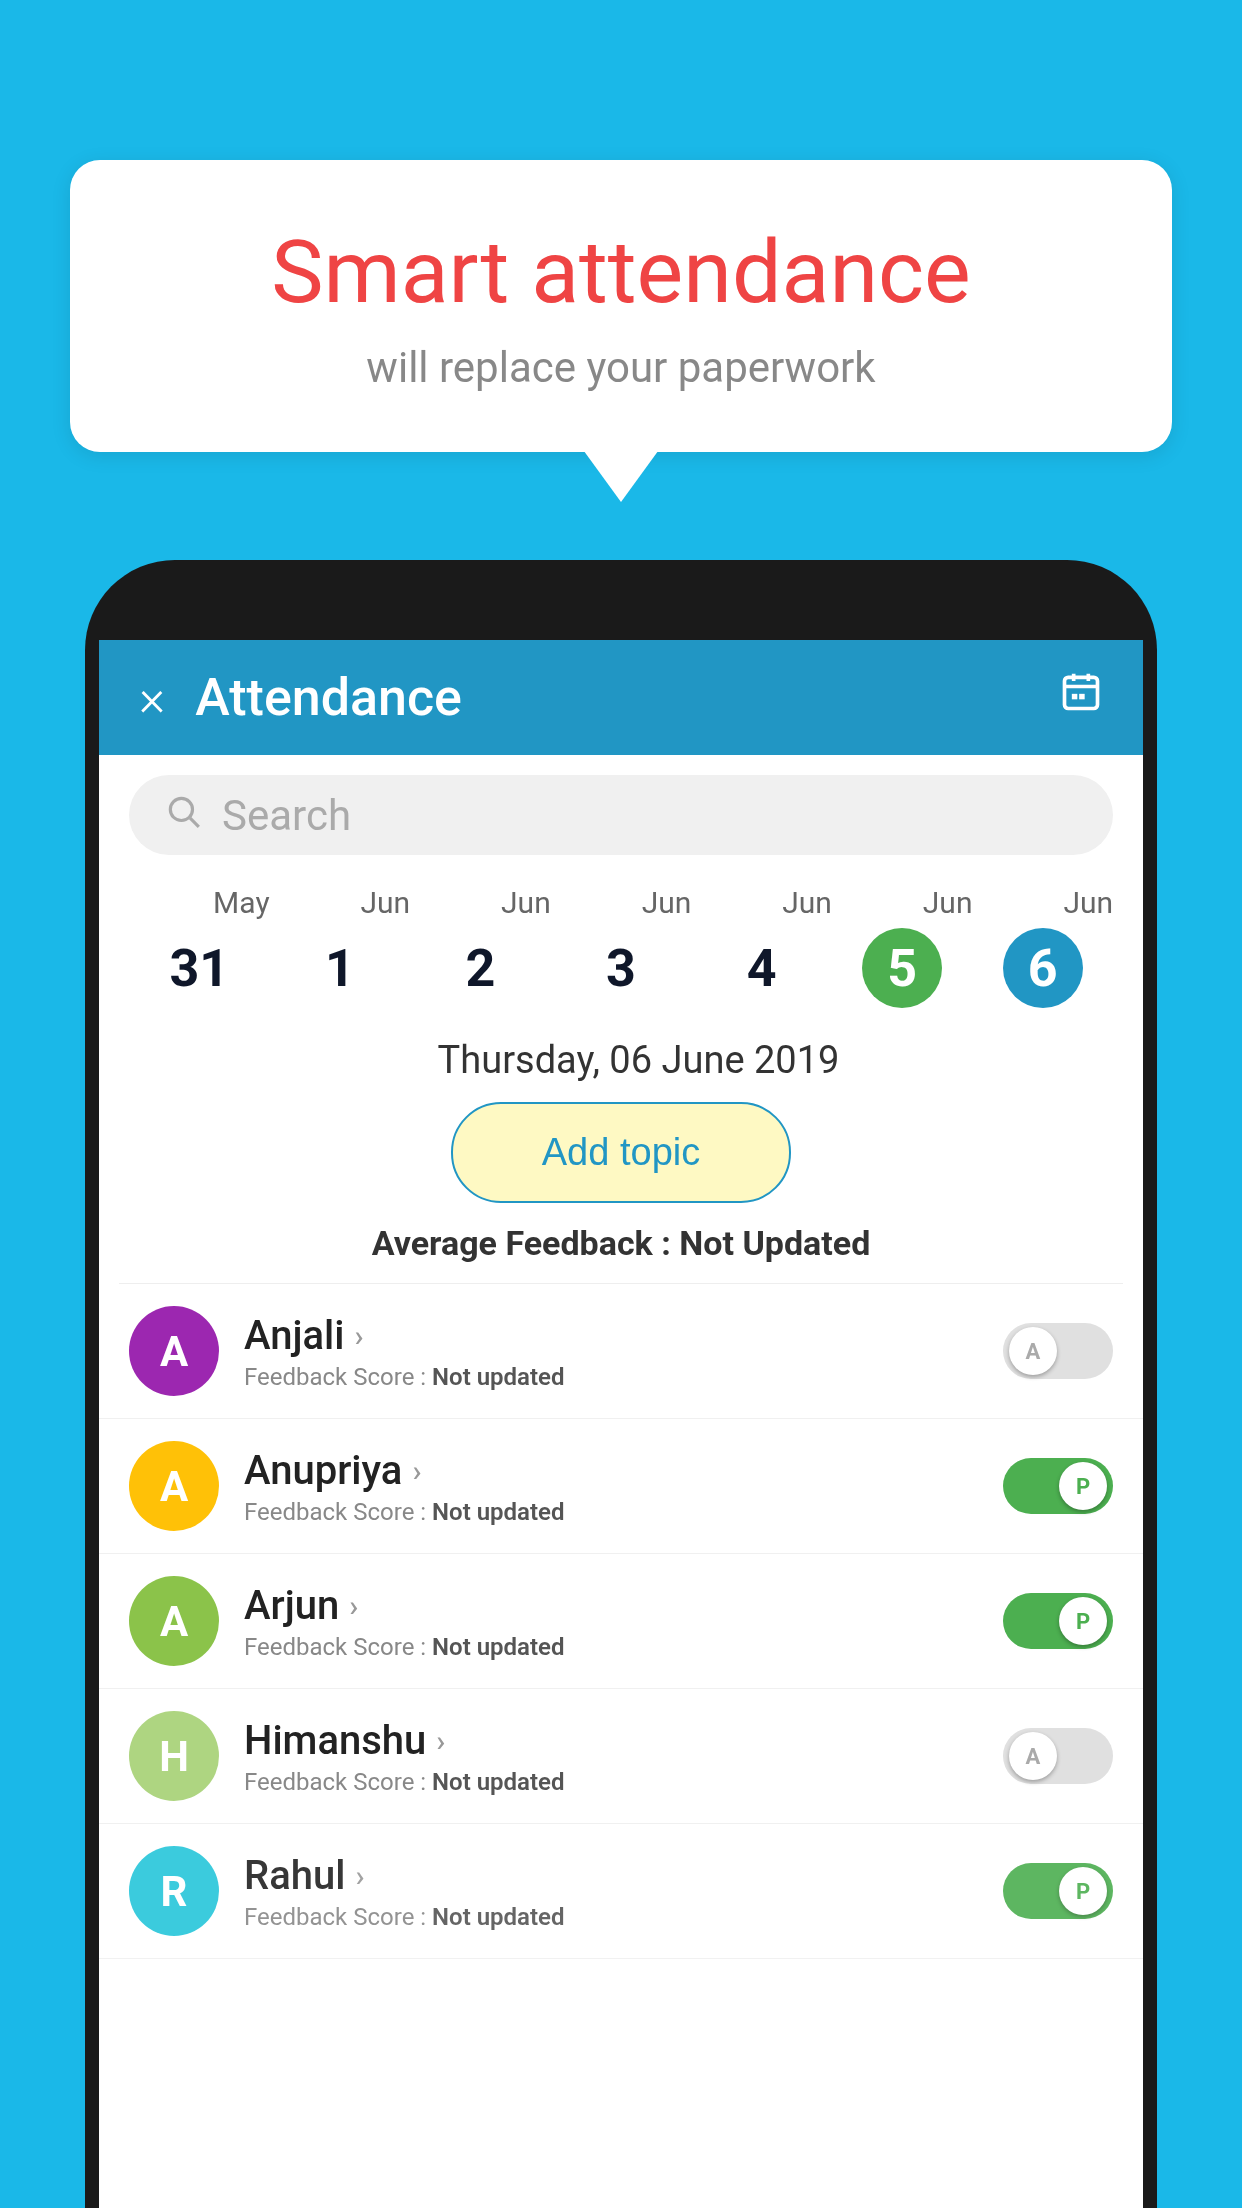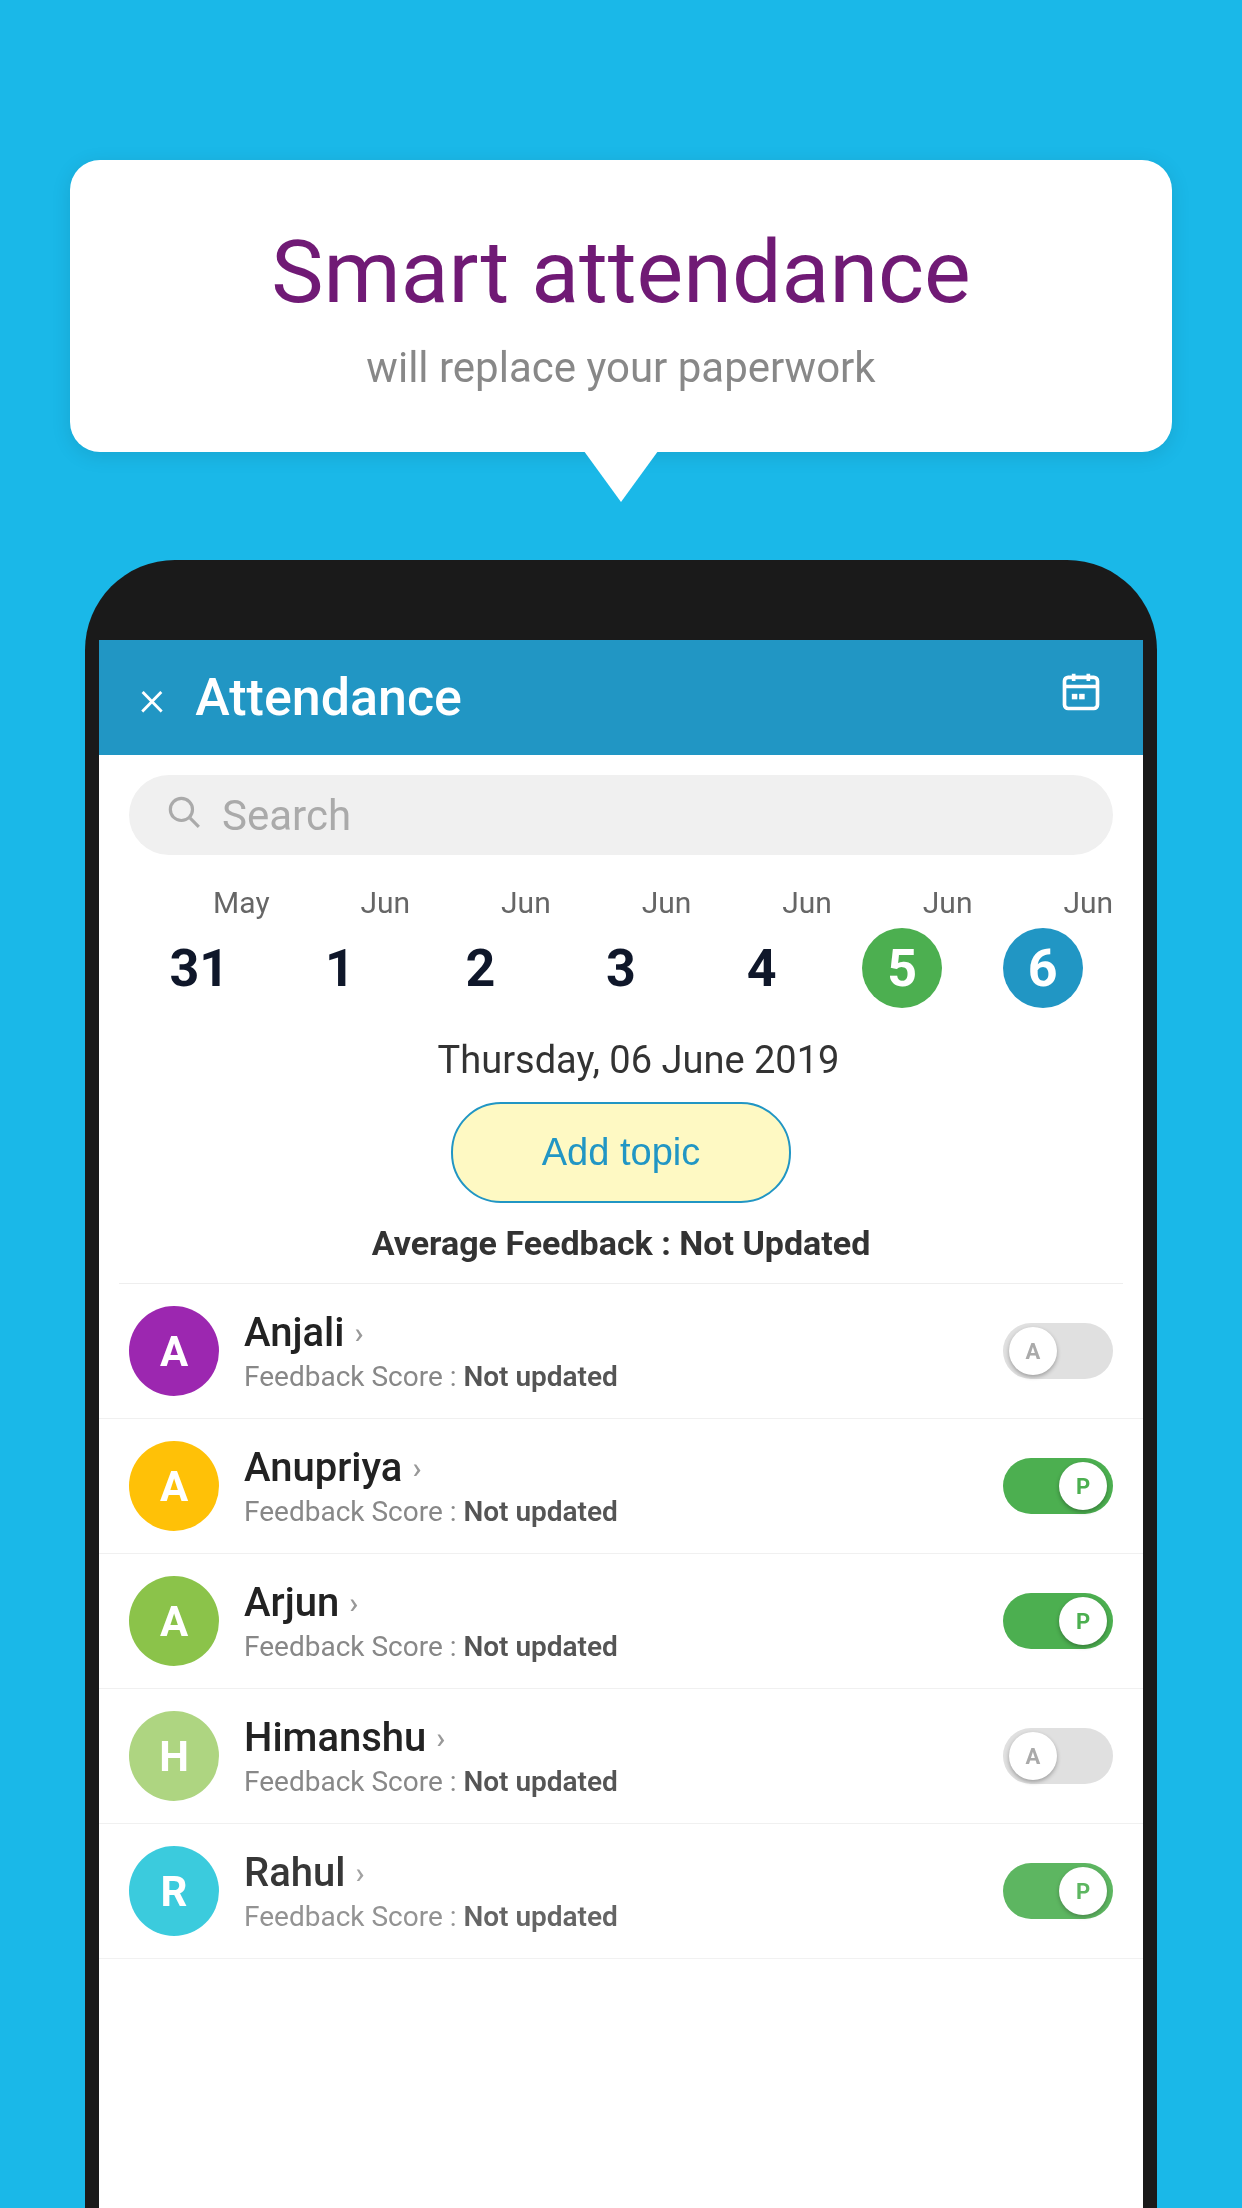--- a/index.html
+++ b/index.html
@@ -38,21 +38,21 @@
       transform: translateX(-50%);
       width: 0;
       height: 0;
       border-left: 40px solid transparent;
       border-right: 40px solid transparent;
       border-top: 55px solid white;
     }
 
     .speech-bubble-title {
       font-size: 88px;
-      color: #701a75;
+      color: #ef4444;
       font-weight: 400;
       margin-bottom: 20px;
     }
 
     .speech-bubble-subtitle {
       font-size: 42px;
       color: #888;
       font-weight: 400;
     }
 
@@ -313,21 +313,21 @@
       align-items: center;
       gap: 10px;
     }
 
     .chevron {
       color: #999;
       font-size: 30px;
     }
 
     .student-feedback {
-      font-size: 28px;
+      font-size: 24px;
       color: #888;
       margin-top: 4px;
     }
 
     .student-feedback span {
       font-weight: 600;
       color: #555;
     }
 
     

